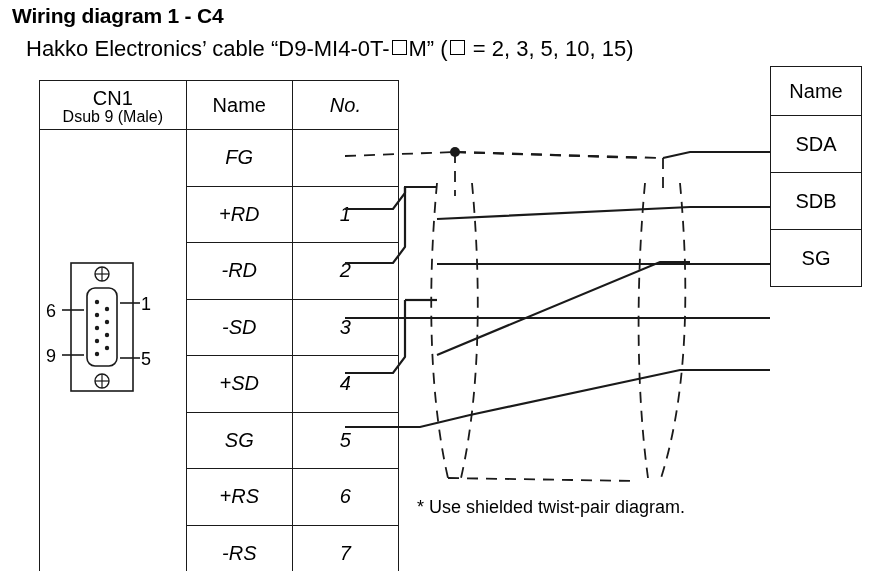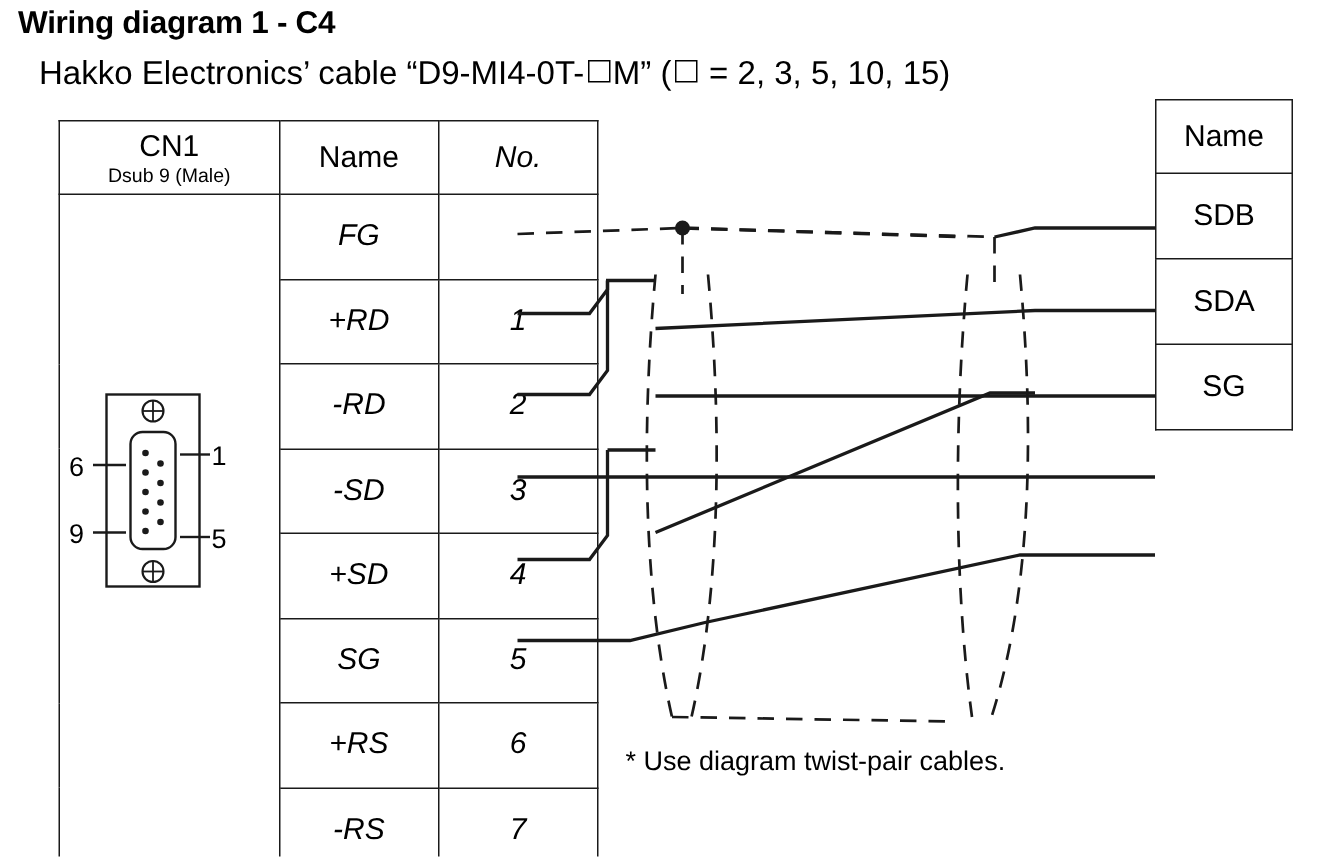--- a/index.html
+++ b/index.html
@@ -53,21 +53,21 @@
     font-weight: normal;
     font-size: 20px;
     padding: 0;
   }
   .col-cn1 { width: 122px; }
   .col-name { width: 88px; }
   .col-no   { width: 88px; font-style: italic; }
   .hdr-row td { height: 48px; }
   .data-row td { height: 55.5px; font-style: italic; }
   .cn1-title { font-size: 20px; line-height: 22px; }
-  .cn1-sub { font-size: 13px; line-height: 15px; }
+  .cn1-sub { font-size: 16px; line-height: 15px; }
   .connector-cell {
     vertical-align: middle;
     position: relative;
   }
 
   
   #connector-wrap {
     position: relative;
     width: 122px;
     height: 100%;
@@ -162,32 +162,32 @@
   </tr>
 </tbody>
   </table>
 
 <table id="right-table">
   <tbody>
       <tr>
     <td>Name</td>
   </tr>
   <tr>
+    <td class="tall">SDA</td>
+  </tr>
+  <tr>
     <td class="tall">SDB</td>
-  </tr>
-  <tr>
-    <td class="tall">SDA</td>
   </tr>
   <tr>
     <td class="tall">SG</td>
   </tr>
 </tbody>
   </table>
 
-<div id="note">* Use diagram twist-pair cables.</div>
+<div id="note">* Use shielded twist-pair diagram.</div>
 
 <svg id="wires" viewBox="0 0 887 571">
 
   <g>
     <rect x="71" y="263" width="62" height="128" fill="none" stroke="#1a1a1a" stroke-width="1.6"></rect>
     <path d="M95,288 L109,288 A8,8 0 0 1 117,296 L117,358 A8,8 0 0 1 109,366 L95,366 A8,8 0 0 1 87,358 L87,296 A8,8 0 0 1 95,288 Z" fill="none" stroke="#1a1a1a" stroke-width="1.6"></path>
 
     <circle cx="102" cy="274" r="7" fill="none" stroke="#1a1a1a" stroke-width="1.4"></circle>
     <line x1="95" y1="274" x2="109" y2="274" stroke="#1a1a1a" stroke-width="1.2"></line>
     <line x1="102" y1="267" x2="102" y2="281" stroke="#1a1a1a" stroke-width="1.2"></line>

